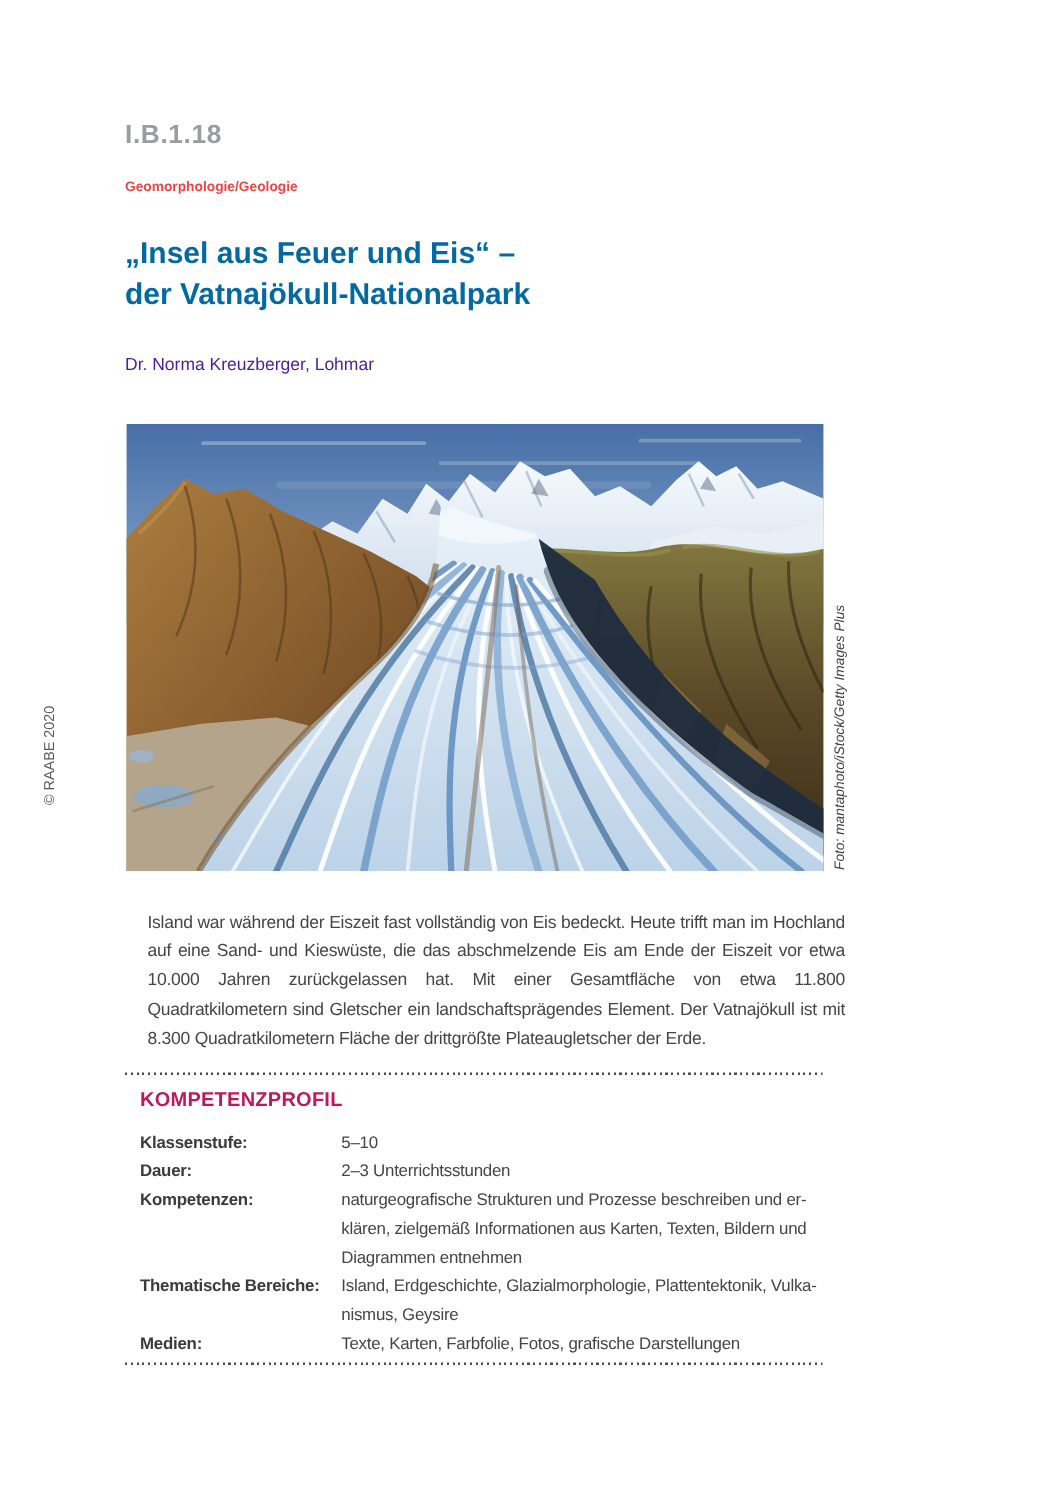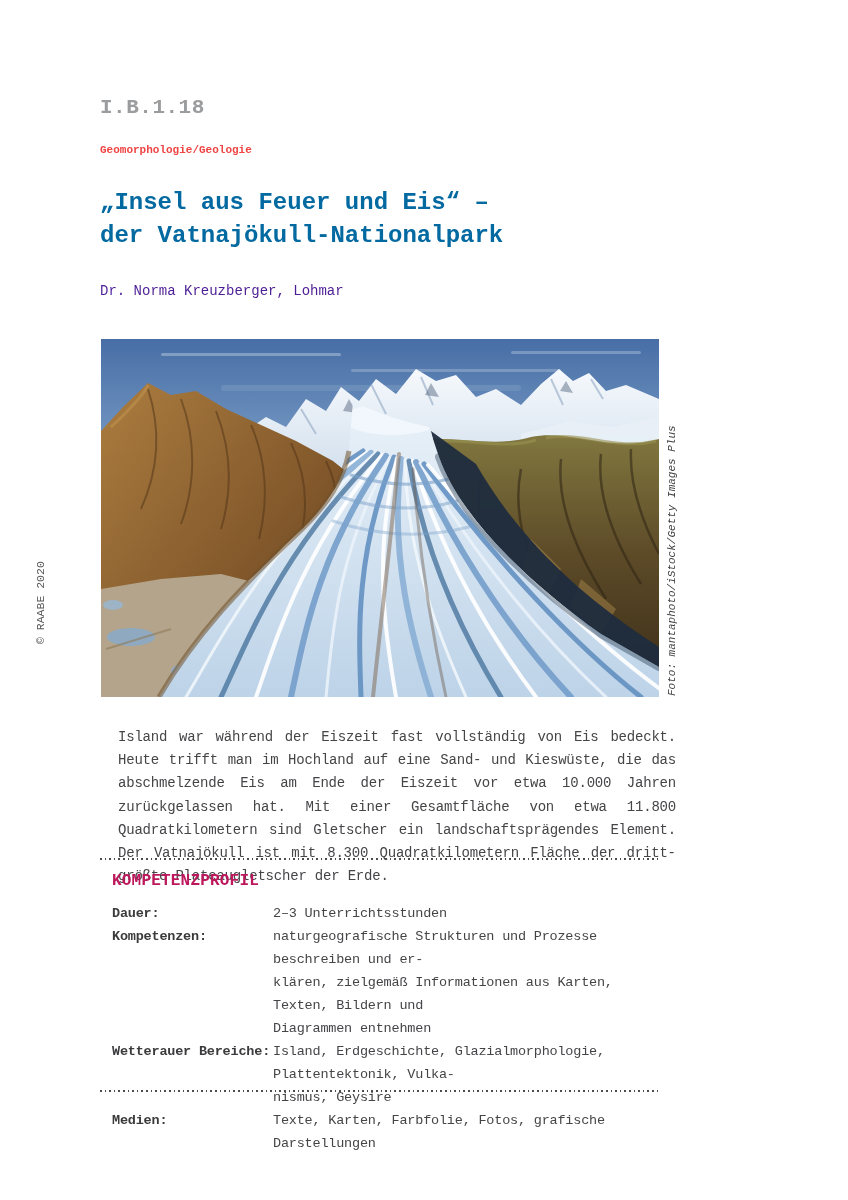--- a/index.html
+++ b/index.html
@@ -1,17 +1,17 @@
 <!DOCTYPE html>
 <html><head>
 <meta charset="utf-8">
 <style>
   html,body{margin:0;padding:0;background:#ffffff;}
   .page{position:relative;width:848px;height:1200px;background:#ffffff;overflow:hidden;
-        font-family:Liberation Mono, monospace;color:#3d3d3f;}
+        font-family:Liberation Sans, sans-serif;color:#3d3d3f;}
 
   .code{position:absolute;left:100px;top:96px;font-size:21px;font-weight:bold;
         color:#9b9c9e;letter-spacing:.5px;}
   .category{position:absolute;left:100px;top:144px;font-size:11px;font-weight:bold;color:#ef4444;}
   .title{position:absolute;left:100px;top:186px;font-size:24px;line-height:33px;
          font-weight:bold;color:#0369a1;}
   .authors{position:absolute;left:100px;top:279px;font-size:14px;line-height:24px;color:#4c1d95;}
 
   .vert{position:absolute;transform-origin:0 0;transform:rotate(-90deg);white-space:nowrap;}
   .copyright{left:34px;top:644px;font-size:11.5px;color:#58585a;}
@@ -185,31 +185,35 @@
 
   <div class="vert credit">Foto: mantaphoto/iStock/Getty Images Plus</div>
 
   <div class="intro">Island war während der Eiszeit fast vollständig von Eis bedeckt. Heute trifft man im Hochland auf eine Sand- und Kieswüste, die das abschmelzende Eis am Ende der Eiszeit vor etwa 10.000 Jahren zurückgelassen hat. Mit einer Gesamtfläche von etwa 11.800 Quadratkilometern sind Gletscher ein landschaftsprägendes Element. Der Vatnajökull ist mit 8.300 Quadratkilometern Fläche der dritt­größte Plateaugletscher der Erde.</div>
 
   <div class="sep sep1"></div>
 
   <div class="profile">
     <div class="profile-heading">KOMPETENZPROFIL</div>
     <div class="prow">
+      <div class="lbl">Klassenstufe:</div>
+      <div class="val">5–10</div>
+    </div>
+    <div class="prow">
       <div class="lbl">Dauer:</div>
       <div class="val">2–3 Unterrichtsstunden</div>
     </div>
     <div class="prow">
       <div class="lbl">Kompetenzen:</div>
       <div class="val">naturgeografische Strukturen und Prozesse beschreiben und er-
 klären, zielgemäß Informationen aus Karten, Texten, Bildern und
 Diagrammen entnehmen</div>
     </div>
     <div class="prow">
-      <div class="lbl">Wetterauer Bereiche:</div>
+      <div class="lbl">Thematische Bereiche:</div>
       <div class="val">Island, Erdgeschichte, Glazialmorphologie, Plattentektonik, Vulka-
 nismus, Geysire</div>
     </div>
     <div class="prow">
       <div class="lbl">Medien:</div>
       <div class="val">Texte, Karten, Farbfolie, Fotos, grafische Darstellungen</div>
     </div>
   </div>
 
   <div class="sep sep2"></div>

